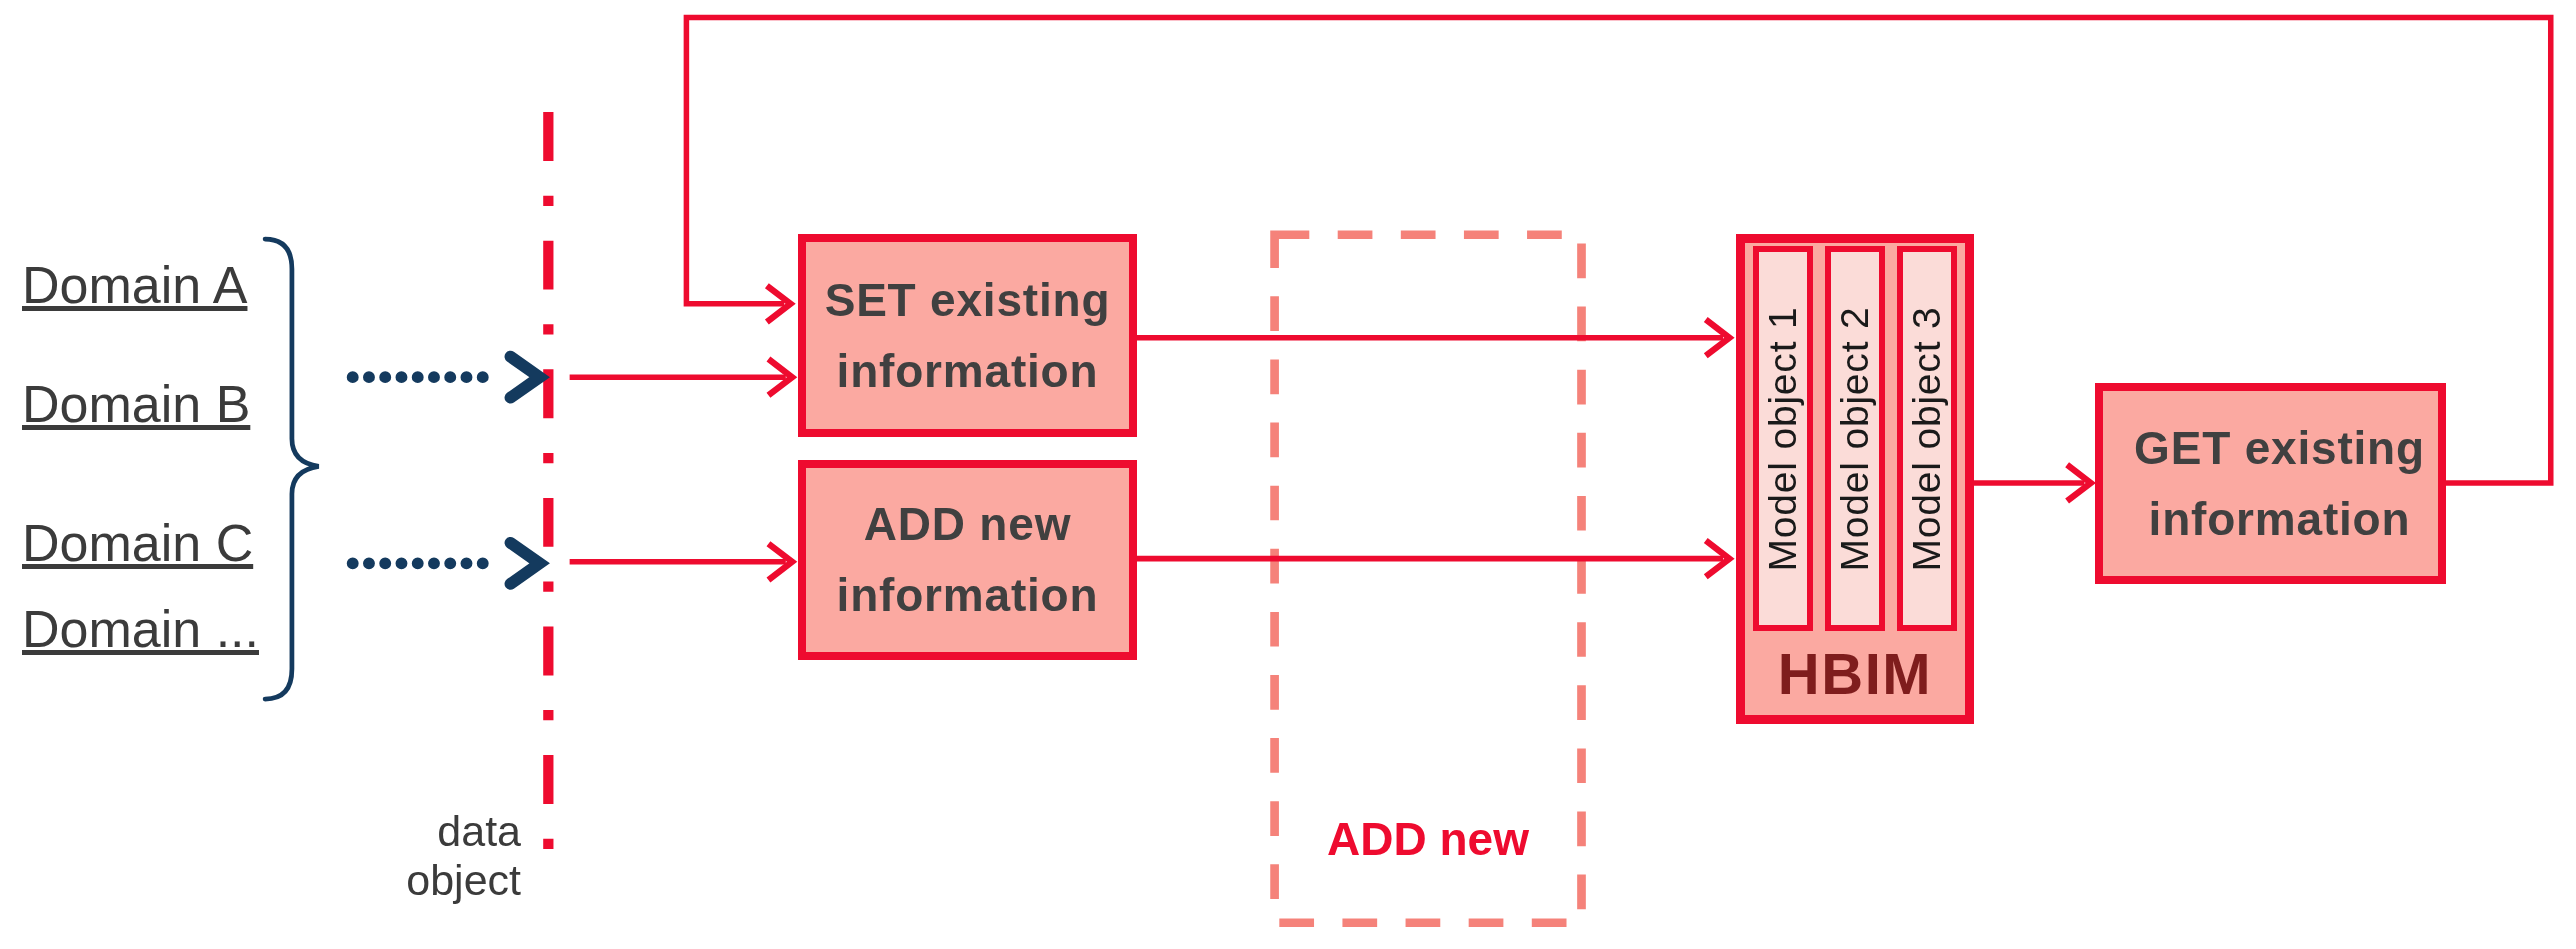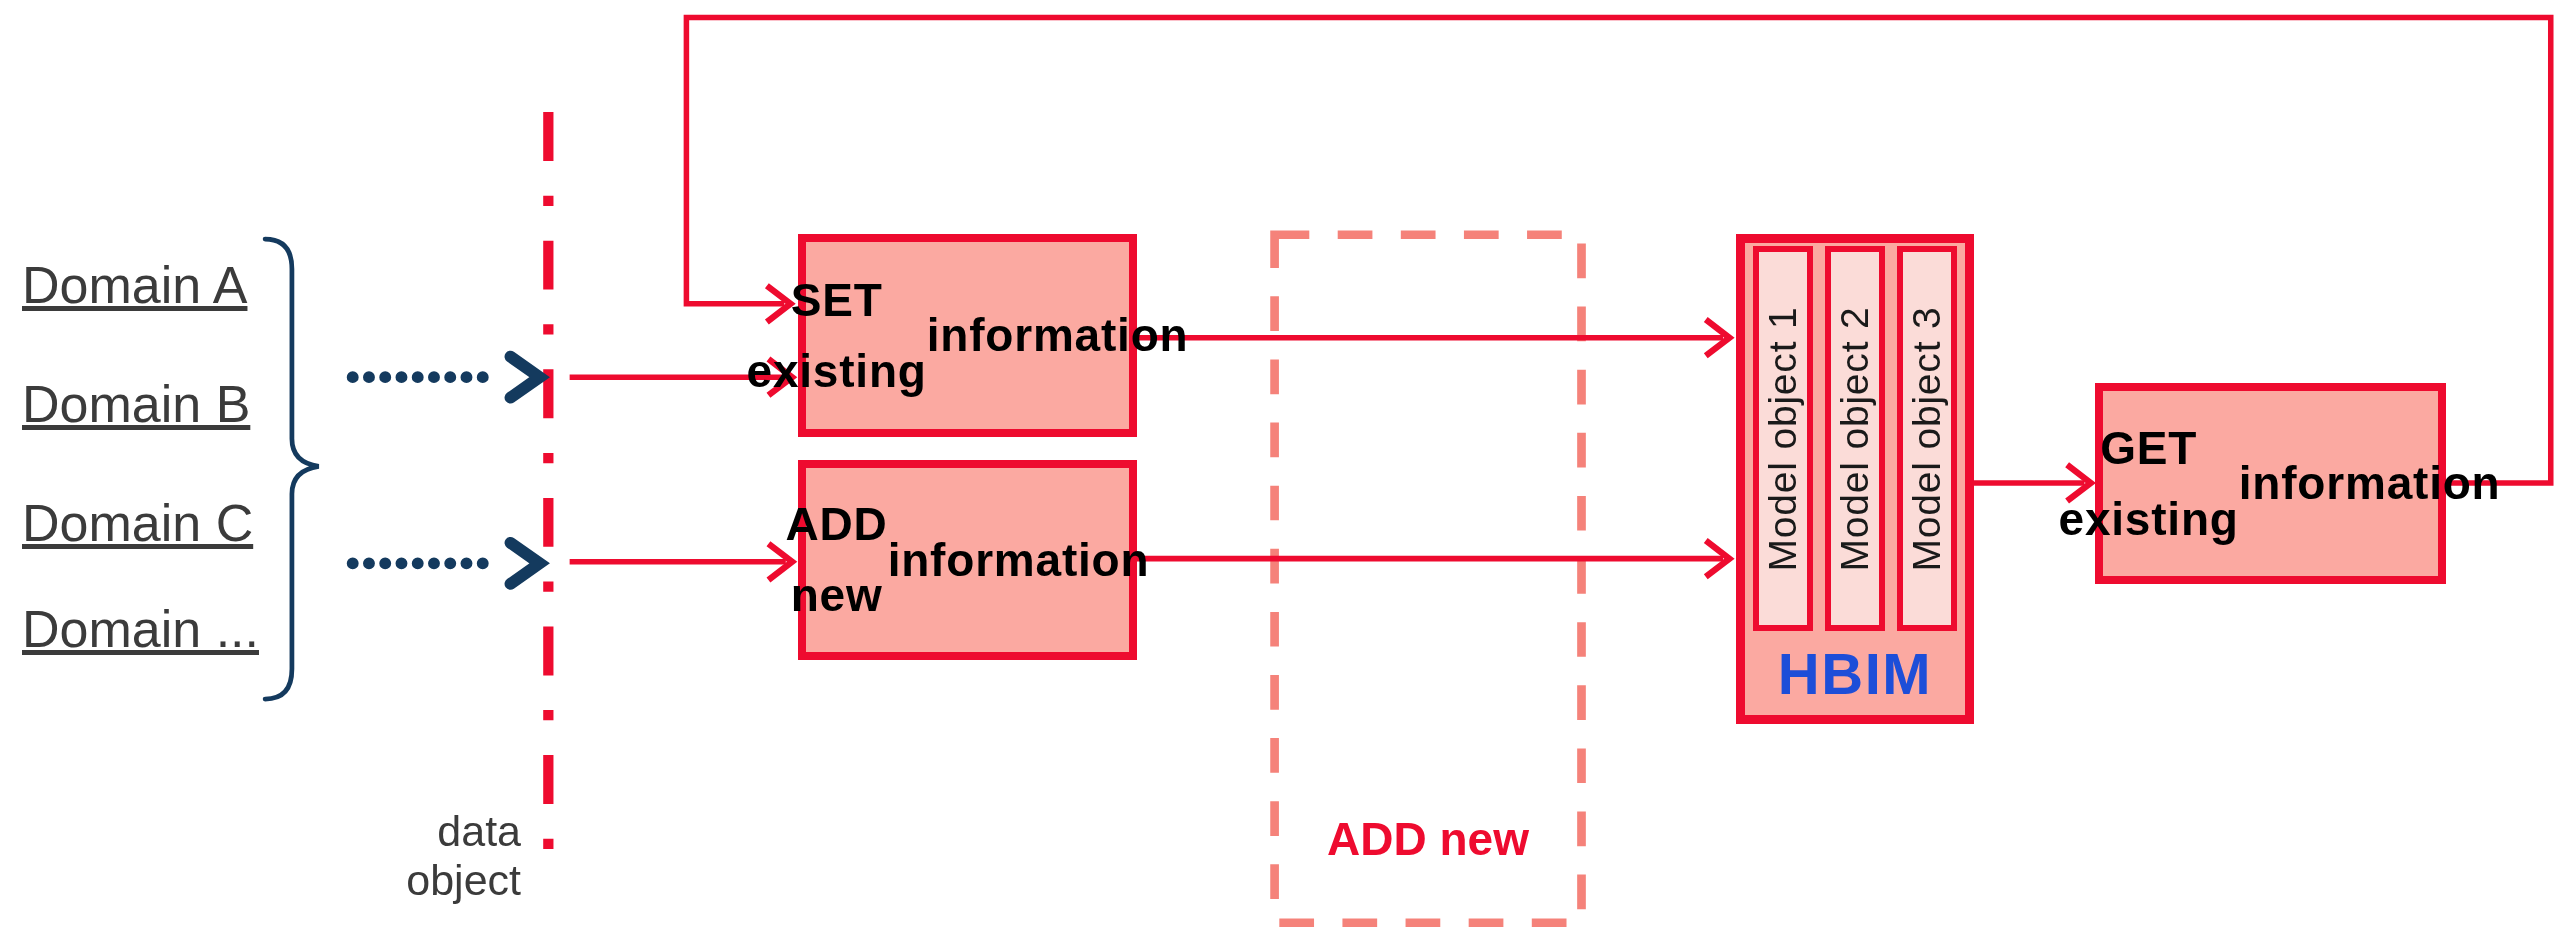--- a/index.html
+++ b/index.html
@@ -34,23 +34,23 @@
     text-decoration:underline;
   }
   .data-mapping{
     position:absolute;left:237px;top:784px;width:284px;
     text-align:right;font-size:43px;line-height:49px;color:var(--ink);margin-top:23px;
   }
   .node{
     position:absolute;
     border:8.7px solid var(--red);
     background:var(--pink);
-    display:flex;flex-direction:row;
+    display:flex;flex-direction:column;
     align-items:center;justify-content:center;
-    color:#000000;font-weight:bold;font-size:46px;line-height:71px;
+    color:#404040;font-weight:bold;font-size:46px;line-height:71px;
     letter-spacing:0.8px;text-align:center;
   }
   .node-set{left:798px;top:234px;width:339px;height:203px;}
   .node-add{left:798px;top:460px;width:339px;height:200px;}
   .node-get{left:2095px;top:383px;width:351px;height:201px;padding-left:18px;}
 
   .functions-box{
     position:absolute;left:1270px;top:230px;width:316px;height:697px;
     display:flex;flex-direction:column;align-items:center;justify-content:flex-end;
     padding-bottom:54px;
@@ -69,21 +69,21 @@
     flex:1;border:6.3px solid var(--red);background:var(--pink_light);
     position:relative;overflow:visible;
   }
   .model-bar span{
     position:absolute;top:50%;left:50%;
     transform:translate(-50%,-50%) rotate(-90deg);
     white-space:nowrap;font-size:39px;color:#1a1a1a;letter-spacing:0.8px;
   }
   .hbim-label{
     flex:1;display:flex;align-items:center;justify-content:center;
-    color:#1d4ed8;font-weight:bold;font-size:58px;letter-spacing:1.6px;
+    color:#7f1d1d;font-weight:bold;font-size:58px;letter-spacing:1.6px;
   }
 </style>
 </head>
 <body>
 
 <div class="canvas">
 
   <svg class="layer" viewBox="0 0 3265 1204">
 
     <rect x="1615.5" y="297.5" width="389" height="872" class="stroke-salmon" stroke-width="11" stroke-dasharray="44 36"></rect>
@@ -113,21 +113,21 @@
     <line x1="2502" y1="612" x2="2642" y2="612" class="stroke-red" stroke-width="7"></line>
     <polyline points="2620,589 2650,612 2620,635" class="stroke-red" stroke-width="8"></polyline>
 
     <polyline points="3100,612 3233,612 3233,22 870,22 870,385 994,385" class="stroke-red" stroke-width="7"></polyline>
     <polyline points="972,362 1002,385 972,408" class="stroke-red" stroke-width="8"></polyline>
   </svg>
 
   <div>
     <div class="domain-label" style="top:254px">Domain A</div>
     <div class="domain-label" style="top:373px">Domain B</div>
-    <div class="domain-label" style="top:492px">Domain C</div>
+    <div class="domain-label" style="top:512px">Domain C</div>
     <div class="domain-label" style="top:598px">Domain ...</div>
   </div>
 
   <div class="data-mapping">
     <div>data</div>
     <div>object</div>
   </div>
 
   <div class="node node-set">
     <div>SET existing</div>

